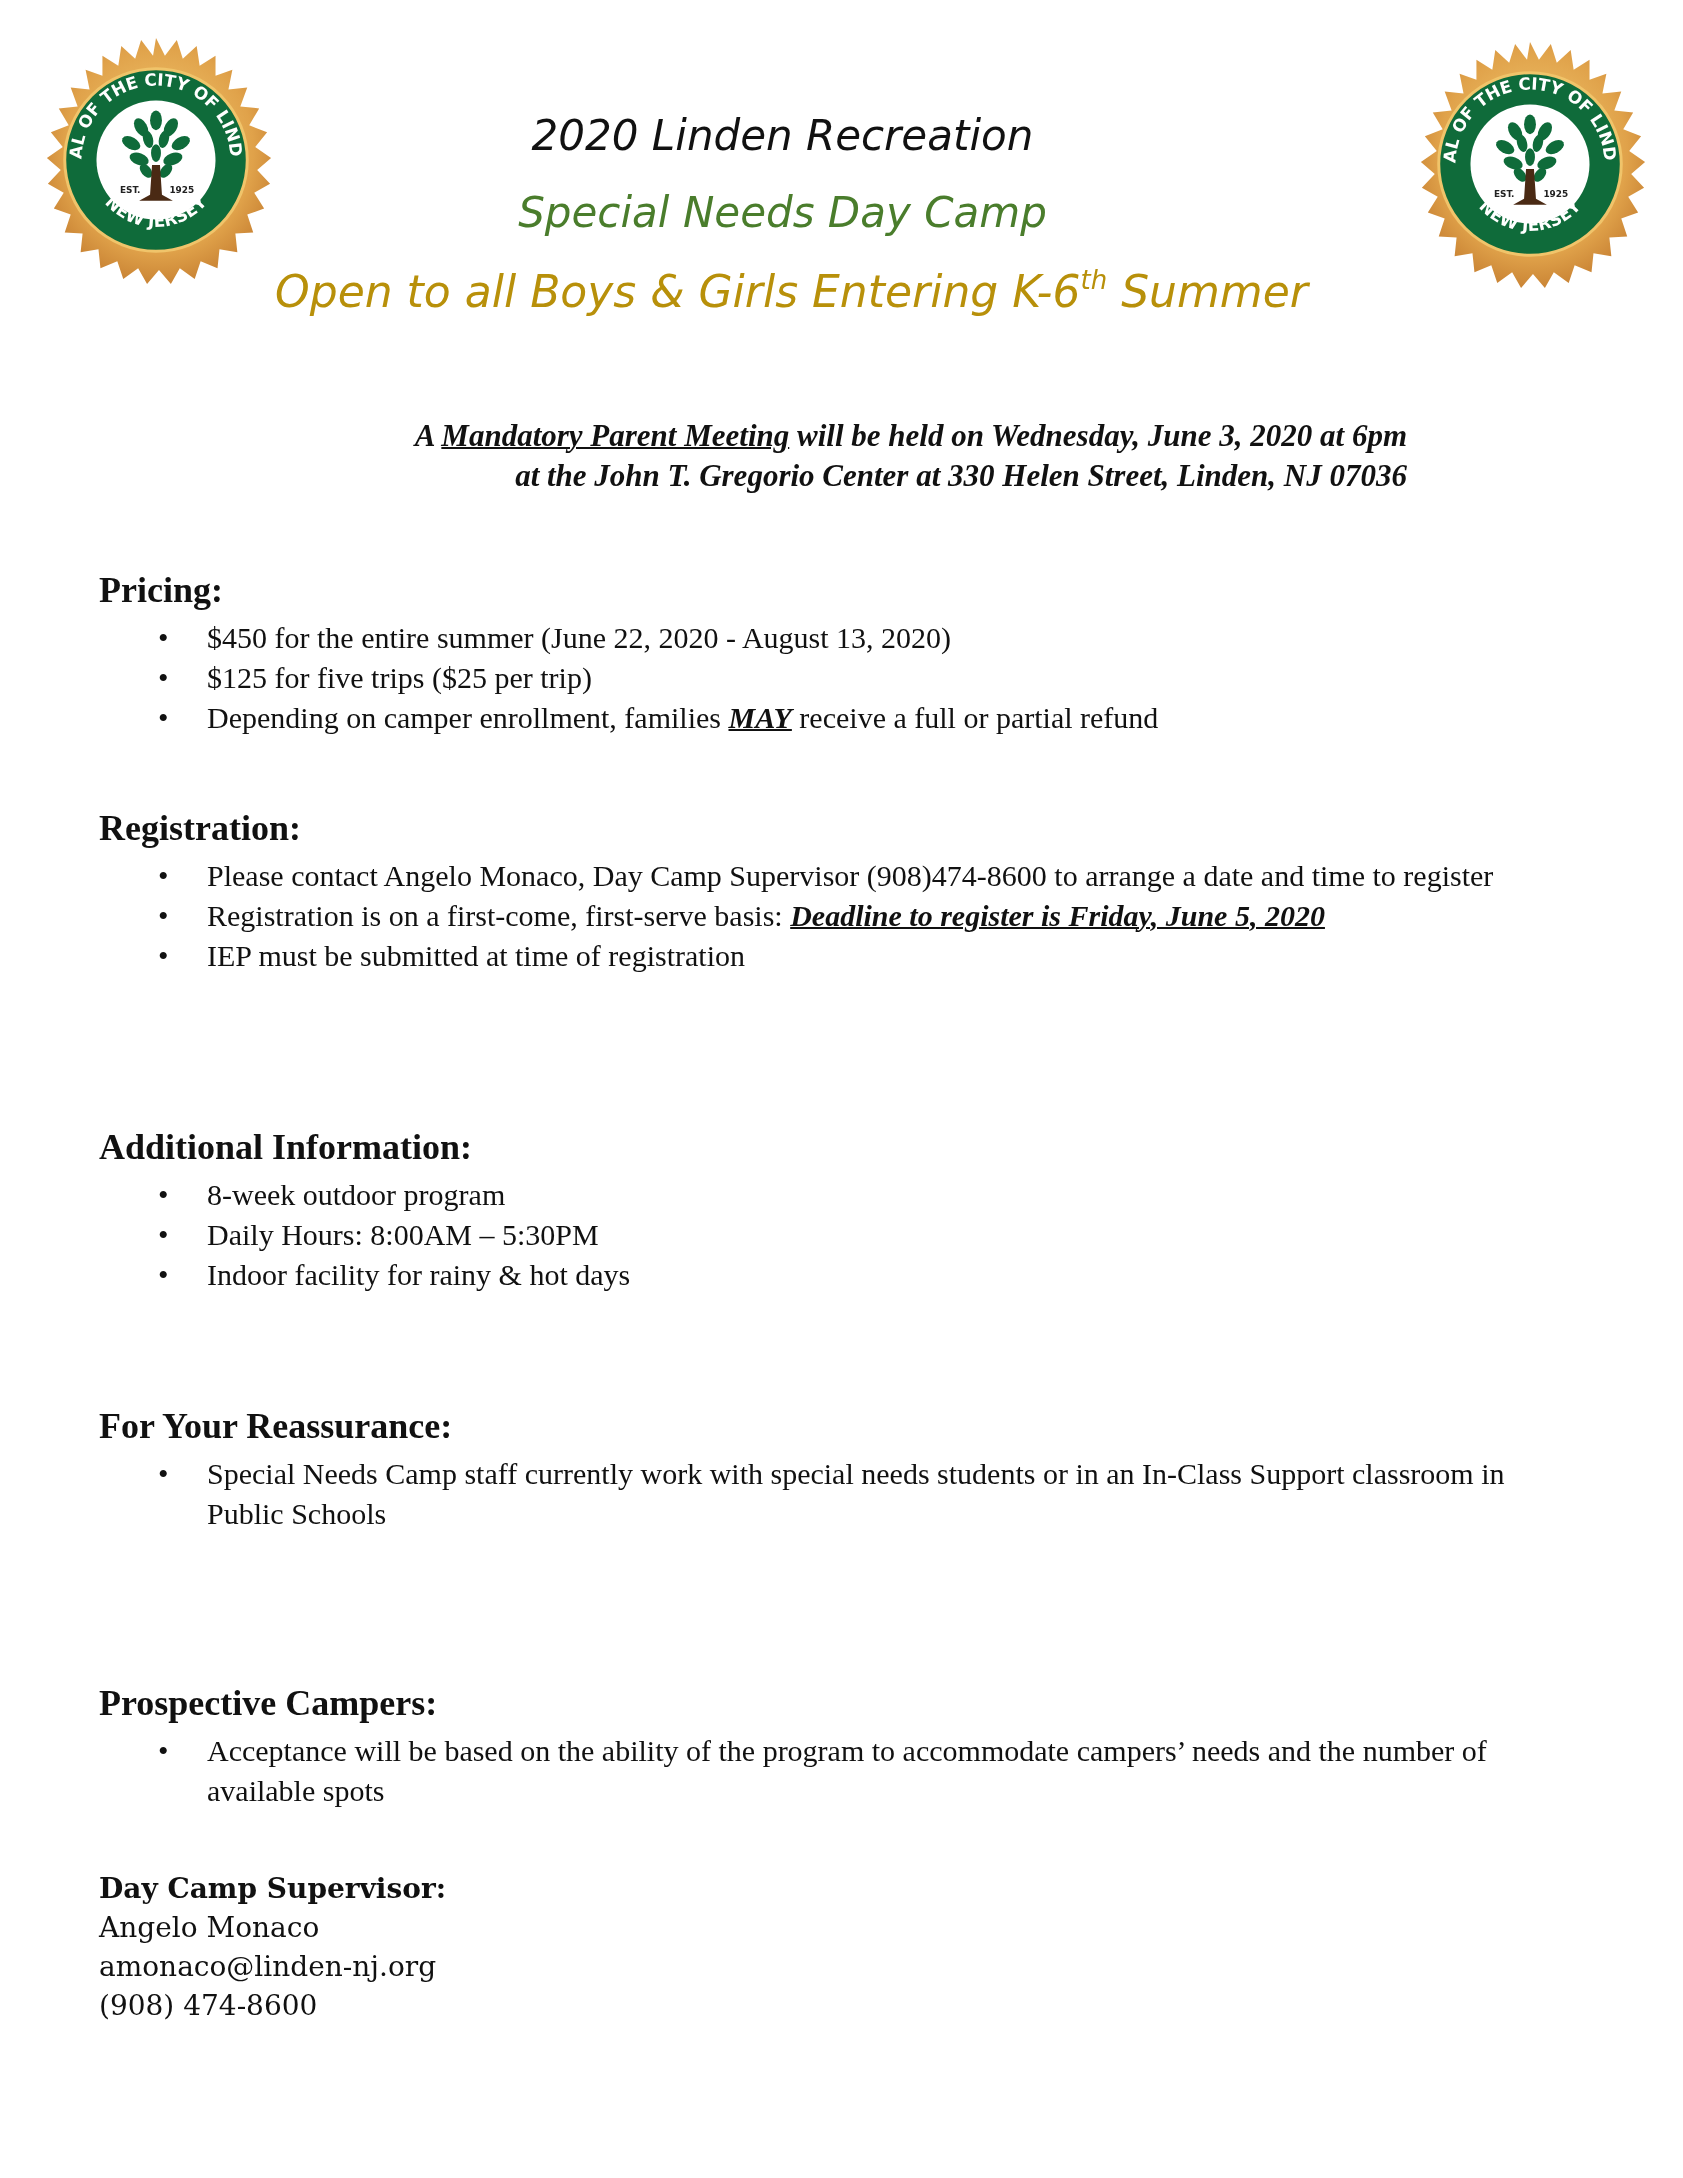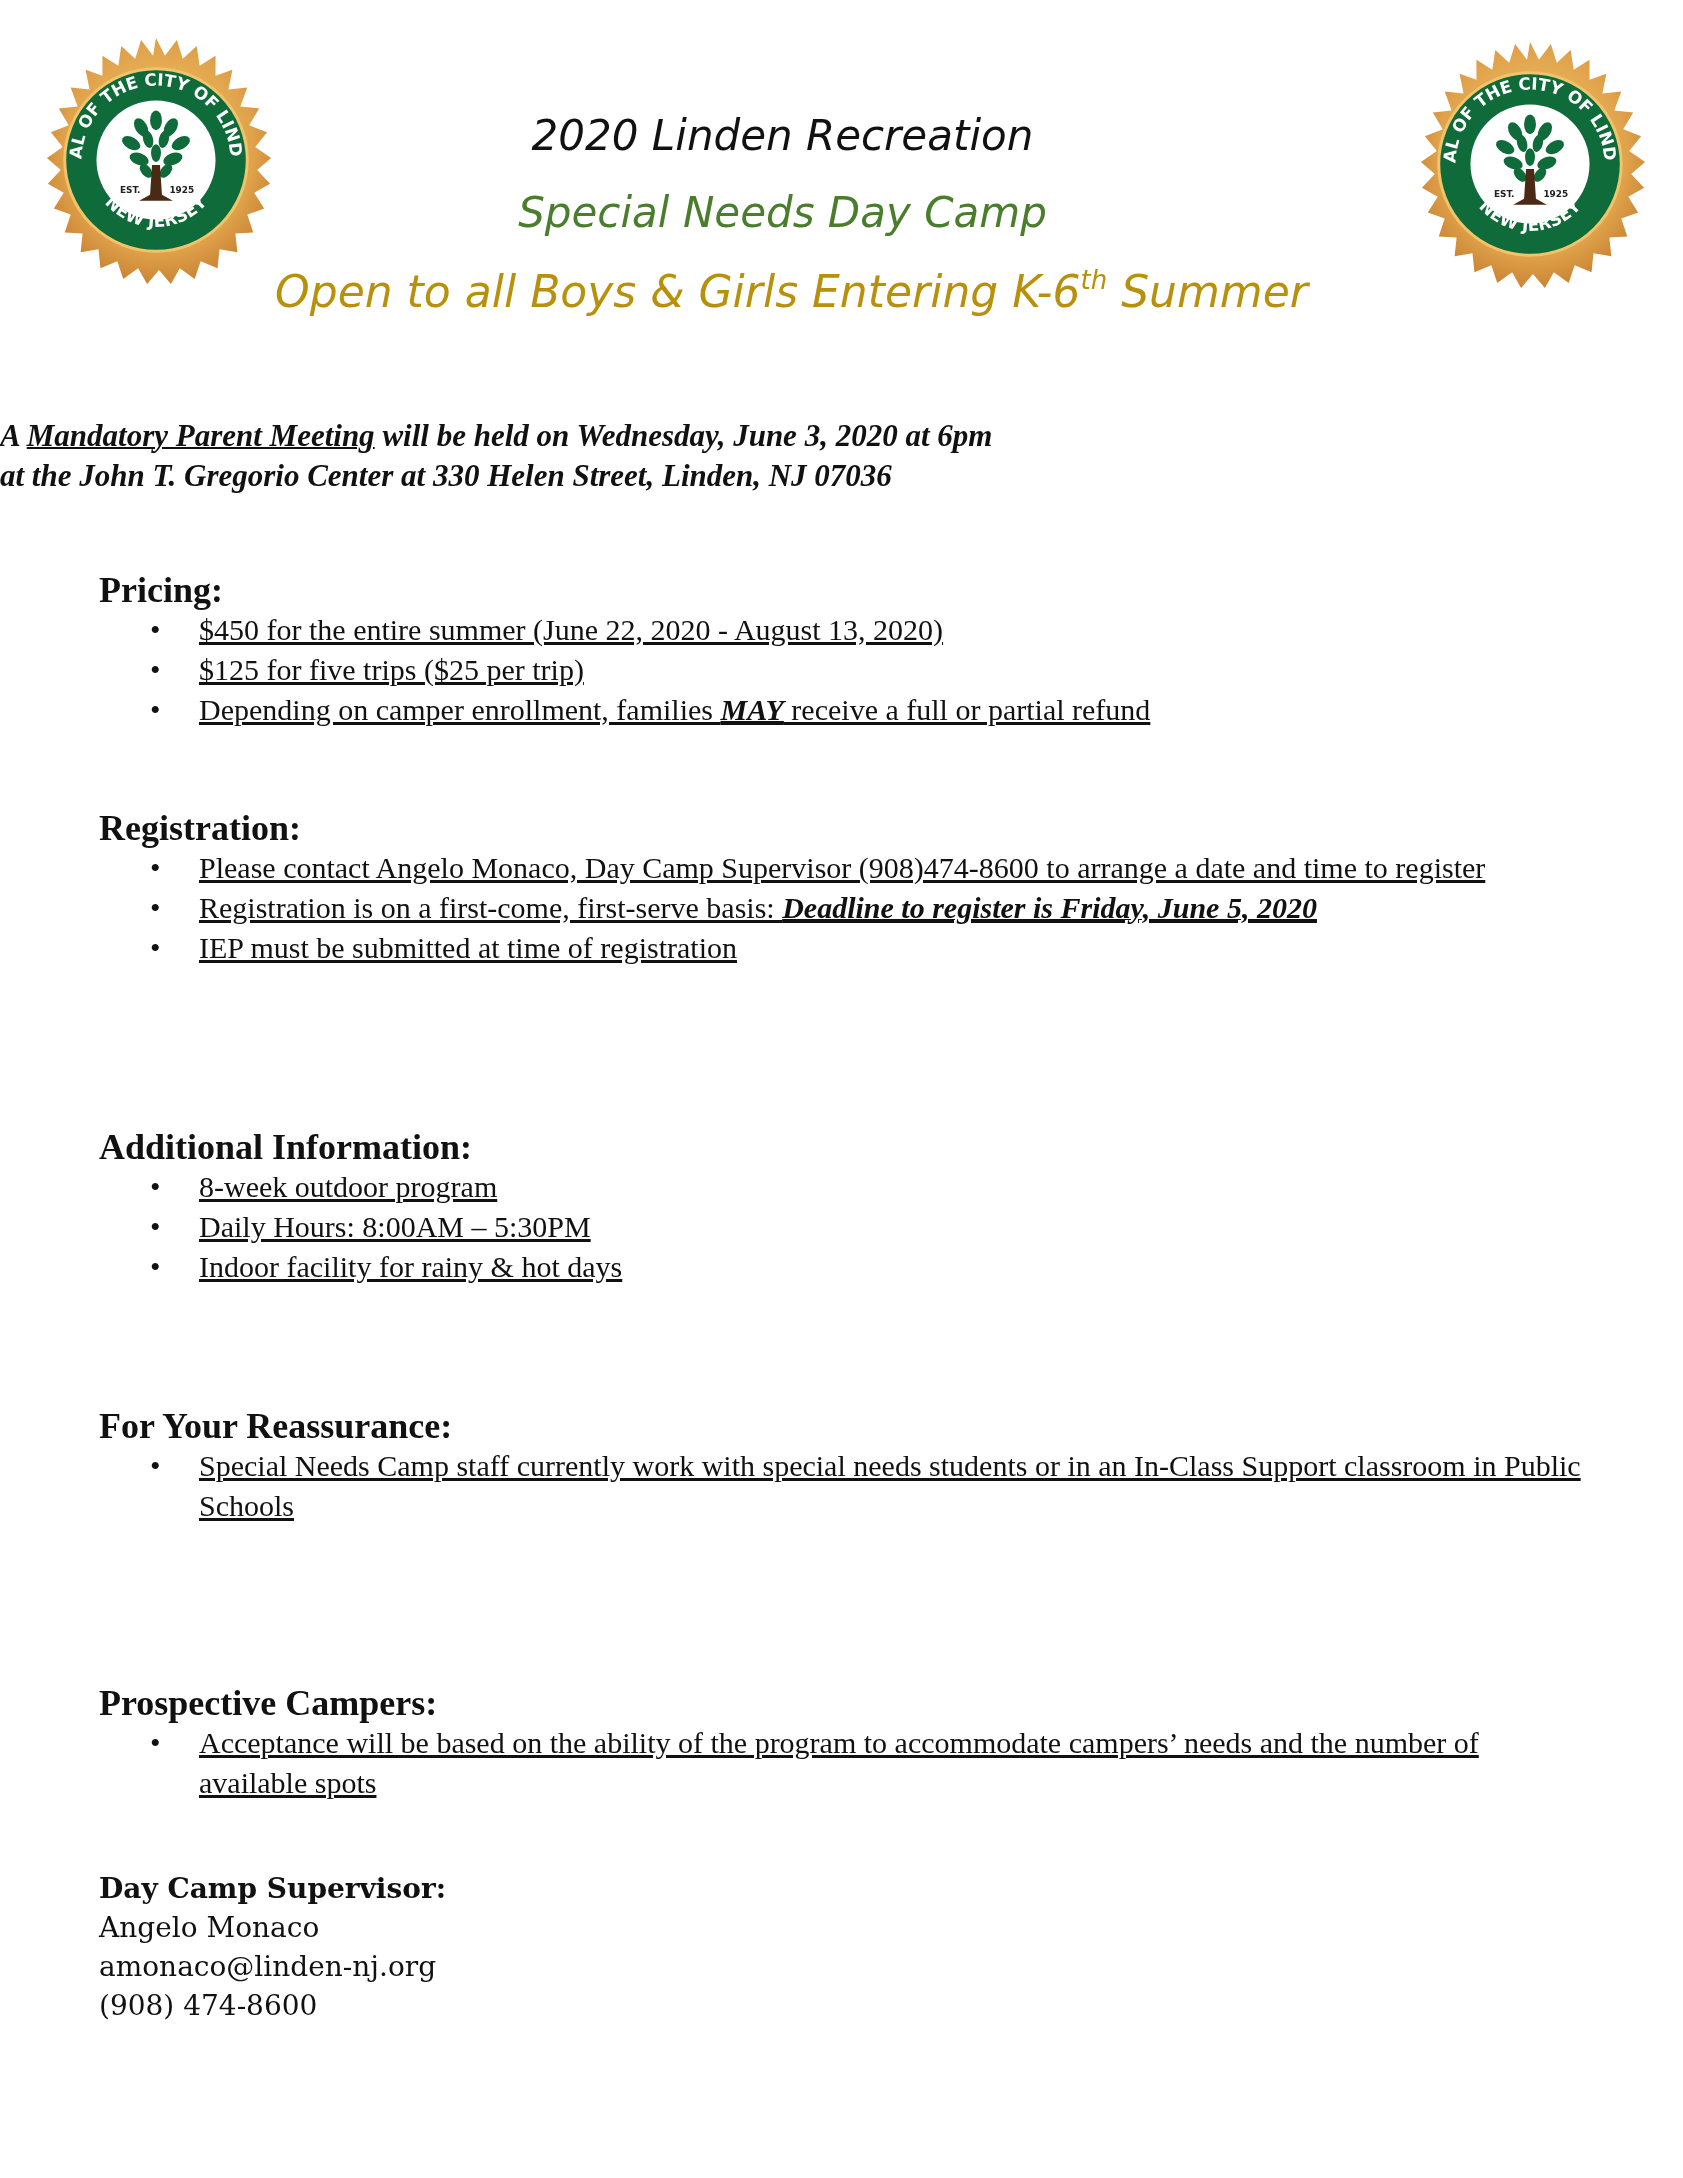--- a/index.html
+++ b/index.html
@@ -5,25 +5,25 @@
   html, body { margin: 0; padding: 0; background: #ffffff; }
   body { width: 1683px; height: 2178px; position: relative; overflow: hidden; font-family: "DejaVu Serif", serif; color: #111; }
   .seal { position: absolute; width: 248px; height: 248px; }
   .seal.left { left: 32px; top: 36px; }
   .seal.right { left: 1406px; top: 40px; }
   .title { position: absolute; left: 0; width: 1683px; text-align: center; font-family: "DejaVu Sans", sans-serif; font-style: italic; }
   .t1 { top: 111px; font-size: 42px; color: #111; left: -59px; }
   .t2 { top: 188px; font-size: 42px; color: #4a7d2c; left: -59px; }
   .t3 { top: 265px; font-size: 44px; color: #b8900a; left: -50px; }
   .t3 sup { font-size: 26px; vertical-align: 18px; }
-  .meeting { position: absolute; top: 416px; left: 0; width: 1393px; text-align: left; font-family: "Liberation Serif", serif; font-style: italic; font-weight: bold; font-size: 31px; line-height: 40px; }
+  .meeting { position: absolute; top: 416px; left: 14px; width: 1393px; text-align: right; font-family: "Liberation Serif", serif; font-style: italic; font-weight: bold; font-size: 31px; line-height: 40px; }
   .meeting u { text-decoration-thickness: 2px; }
   .section { position: absolute; left: 99px; width: 1485px; font-family: "Liberation Serif", serif; font-size: 30px; }
   .section h2 { margin: 0; font-size: 36px; font-weight: bold; text-decoration-thickness: 2px; line-height: 40px; }
-  .section ul { margin: 0; padding: 0; list-style: none; text-decoration: underline; }
+  .section ul { margin: 8px; padding: 0; list-style: none; }
   .section li { position: relative; padding-left: 100px; line-height: 40px; }
   .section li::before { content: "\2022"; position: absolute; left: 51px; top: 0; font-size: 30px; }
   .bi { font-weight: bold; font-style: italic; text-decoration: underline; text-decoration-thickness: 2px; }
   .contact { position: absolute; left: 99px; top: 1869px; font-family: "DejaVu Serif", serif; font-size: 28px; line-height: 39px; }
   .contact .head { font-weight: bold; }
 </style>
 </head>
 <body>
 
 <svg class="seal left" viewBox="0 0 250 250">

